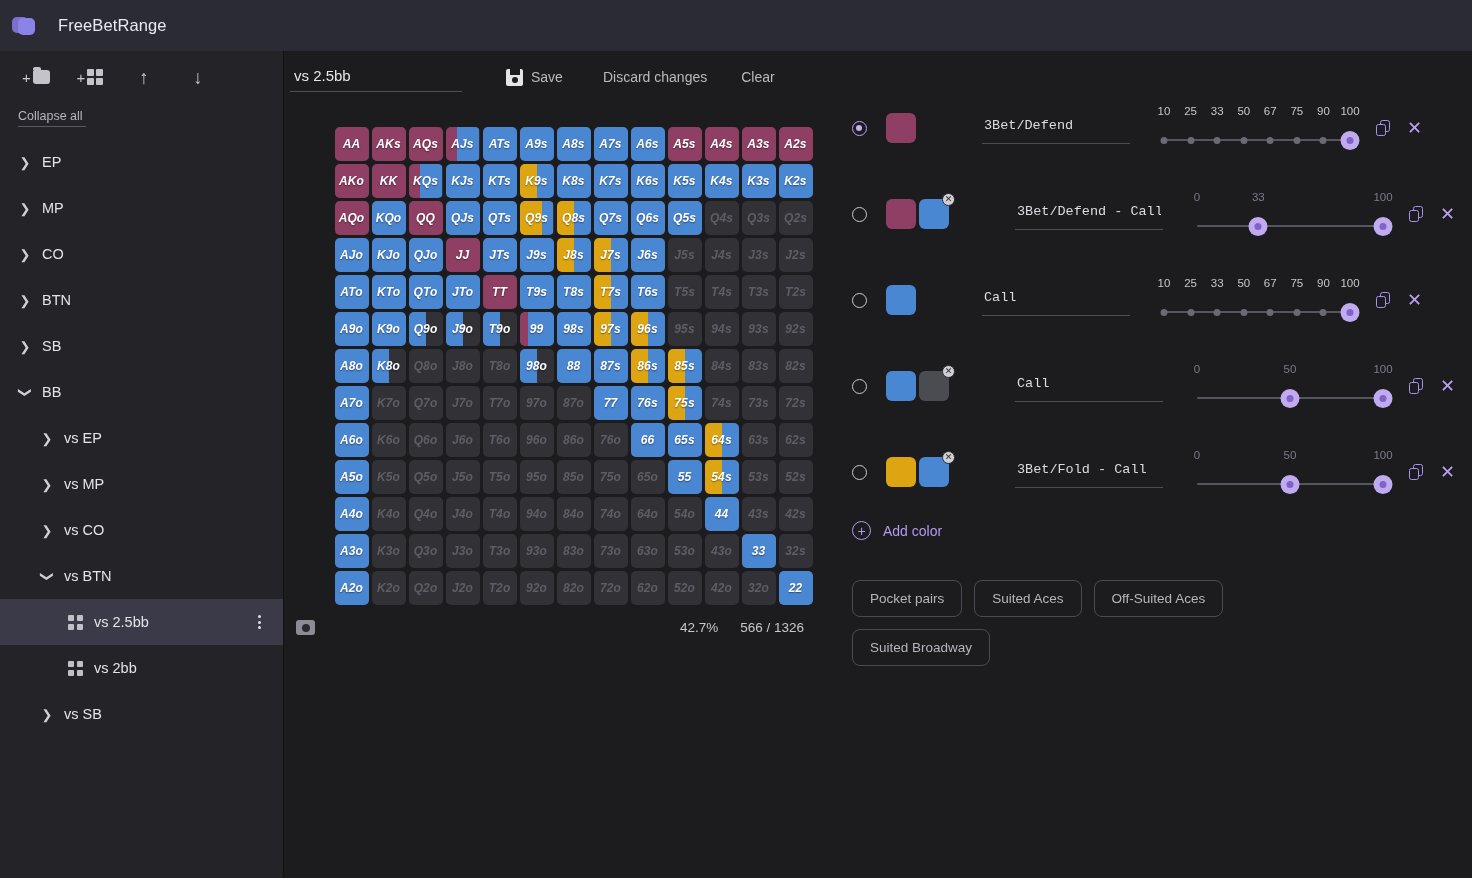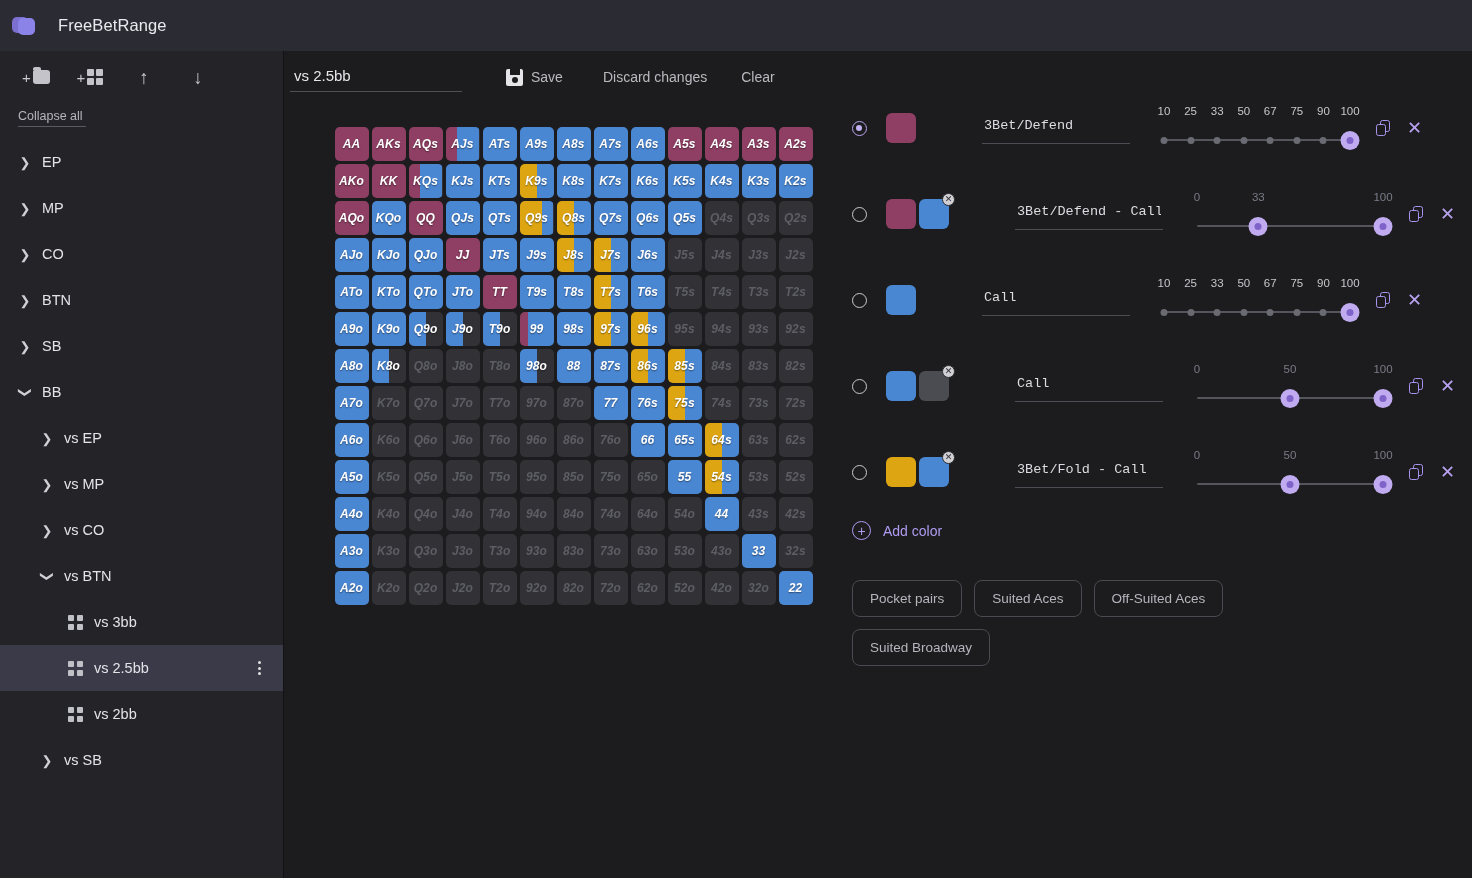--- a/index.html
+++ b/index.html
@@ -314,29 +314,20 @@
           <span>vs MP</span>
         </div>
         <div class="tree-row lvl1">
           <span class="chev">❯</span>
           <span>vs CO</span>
         </div>
         <div class="tree-row lvl1">
           <span class="chev down">❯</span>
           <span>vs BTN</span>
         </div>
-        <div class="tree-row lvl2">
-          <span class="icon-grid-sm">
-            <i></i>
-            <i></i>
-            <i></i>
-            <i></i>
-          </span>
-          <span>vs 3bb</span>
-        </div>
         <div class="tree-row lvl2 selected">
           <span class="icon-grid-sm">
             <i></i>
             <i></i>
             <i></i>
             <i></i>
           </span>
           <span>vs 2.5bb</span>
           <span class="kebab">
             <i></i>
@@ -1242,20 +1233,26 @@
             </div>
             <div class="cell">
               <div class="fills">
                 <span style="width: 100%; background: rgb(74, 135, 211);"></span>
               </div>
               <span class="lbl">22</span>
             </div>
           </div>
       </div>
 
+      <div class="grid-foot">
+        <span class="cam-icon"></span>
+        <span class="foot-spacer"></span>
+        <span class="foot-pct">42.7%</span>
+        <span class="foot-count">566 / 1326</span>
+      </div>
     </div>
 
     <div class="panel">
 
       <div id="colorRows">
           <div class="color-row">
             <div class="radio on"></div>
             <div class="swatches">
               <div class="sw" style="background: rgb(142, 63, 99);"></div>
             </div>

